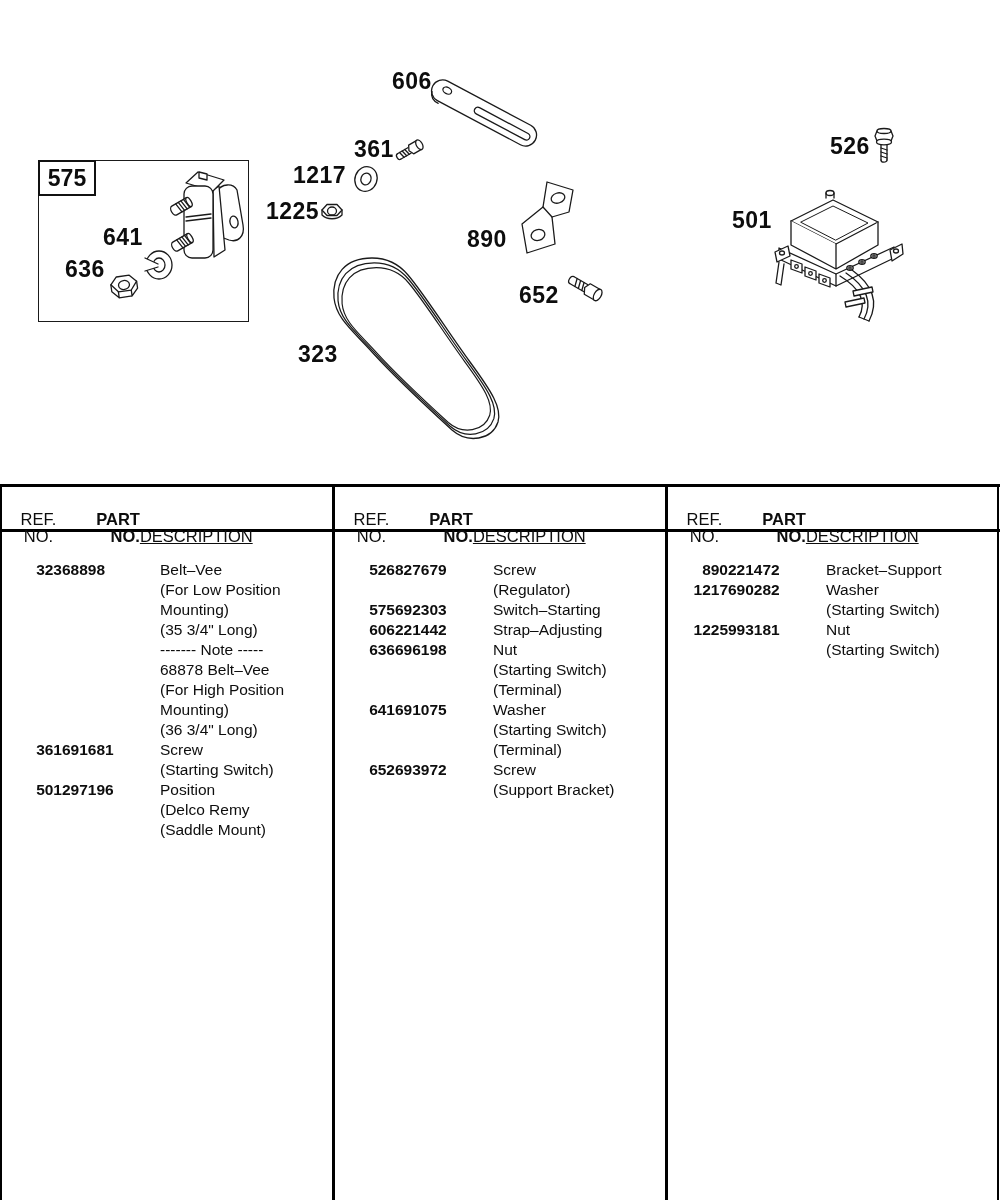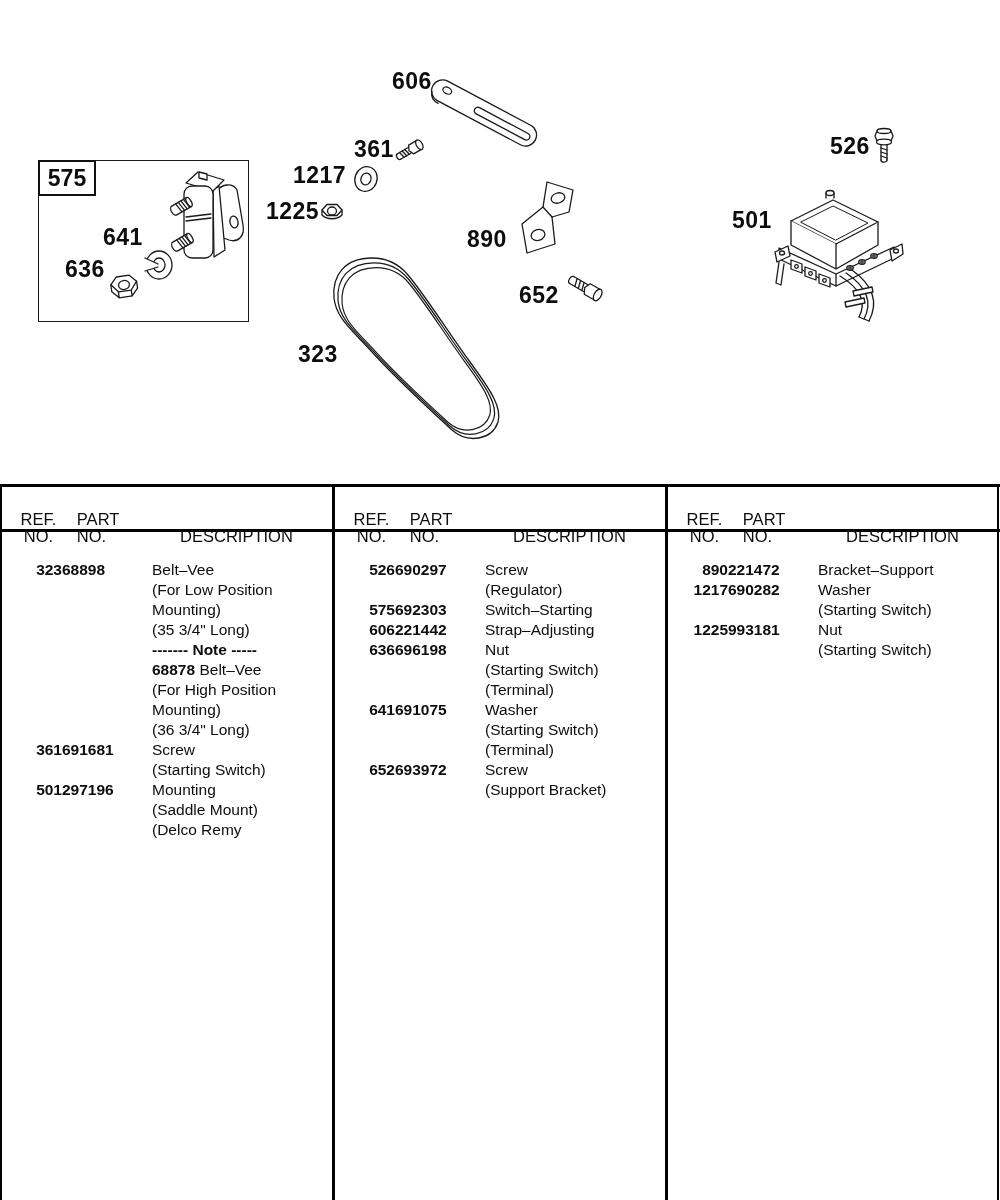--- a/index.html
+++ b/index.html
@@ -30,28 +30,28 @@
   .v-1{left:332px;width:2.5px;}
   .v-2{left:665px;width:2.5px;}
   .v-right{left:996.5px;width:2px;}
   .col{position:absolute;top:504px;width:333px;height:716px;}
   .col-1{left:0;} .col-2{left:333px;} .col-3{left:666px;}
   .hdr{
     display:flex;align-items:flex-end;height:45px;box-sizing:border-box;
     padding:5px 0 4px 0;font-size:16.5px;line-height:17px;
   }
   .h-ref{width:78px;text-align:center;}
-  .h-part{width:64px;text-align:left;}
-  .h-desc{width:196px;text-align:center;}
+  .h-part{width:64px;text-align:right;font-weight:bold;}
+  .h-desc{width:196px;text-align:left;text-decoration:underline;}
   .col-body{padding-top:11px;font-size:15.5px;line-height:20px;}
   .row{display:flex;}
   .c-ref{width:62px;text-align:right;font-weight:bold;flex:none;}
   .c-part{width:88px;text-align:left;font-weight:bold;flex:none;}
-  .c-desc{margin-left:2px;flex:1;white-space:pre;}
-  .c-desc b{font-weight:bold;text-align:right;}
+  .c-desc{margin-left:10px;flex:1;white-space:pre;}
+  .c-desc b{font-weight:normal;text-align:right;}
 </style>
 </head>
 <body>
 
 <div class="page">
 
   <svg class="diagram-svg" width="1000" height="478" viewBox="0 0 1000 478">
     <g stroke="#1a1a1a" fill="none" stroke-width="1.3" stroke-linejoin="round" stroke-linecap="round">
 
       <g transform="translate(438,76) rotate(28)">
@@ -270,51 +270,51 @@
           <span class="c-desc">Screw</span>
         </div>
         <div class="row">
           <span class="c-ref"></span>
           <span class="c-part"></span>
           <span class="c-desc">(Starting Switch)</span>
         </div>
         <div class="row">
           <span class="c-ref">501</span>
           <span class="c-part">297196</span>
-          <span class="c-desc">Mounting</span>
+          <span class="c-desc">Position</span>
+        </div>
+        <div class="row">
+          <span class="c-ref"></span>
+          <span class="c-part"></span>
+          <span class="c-desc">(Delco Remy</span>
         </div>
         <div class="row">
           <span class="c-ref"></span>
           <span class="c-part"></span>
           <span class="c-desc">(Saddle Mount)</span>
-        </div>
-        <div class="row">
-          <span class="c-ref"></span>
-          <span class="c-part"></span>
-          <span class="c-desc">(Delco Remy</span>
         </div>
       </div>
   </div>
 
   <div class="col col-2">
     <div class="hdr">
       <div class="h-ref">
         <div>REF.</div>
           <div>NO.</div>
       </div>
       <div class="h-part">
         <div>PART</div>
           <div>NO.</div>
       </div>
       <div class="h-desc">DESCRIPTION</div>
     </div>
     <div class="col-body">
         <div class="row">
           <span class="c-ref">526</span>
-          <span class="c-part">690297</span>
+          <span class="c-part">827679</span>
           <span class="c-desc">Screw</span>
         </div>
         <div class="row">
           <span class="c-ref"></span>
           <span class="c-part"></span>
           <span class="c-desc">(Regulator)</span>
         </div>
         <div class="row">
           <span class="c-ref">575</span>
           <span class="c-part">692303</span>

